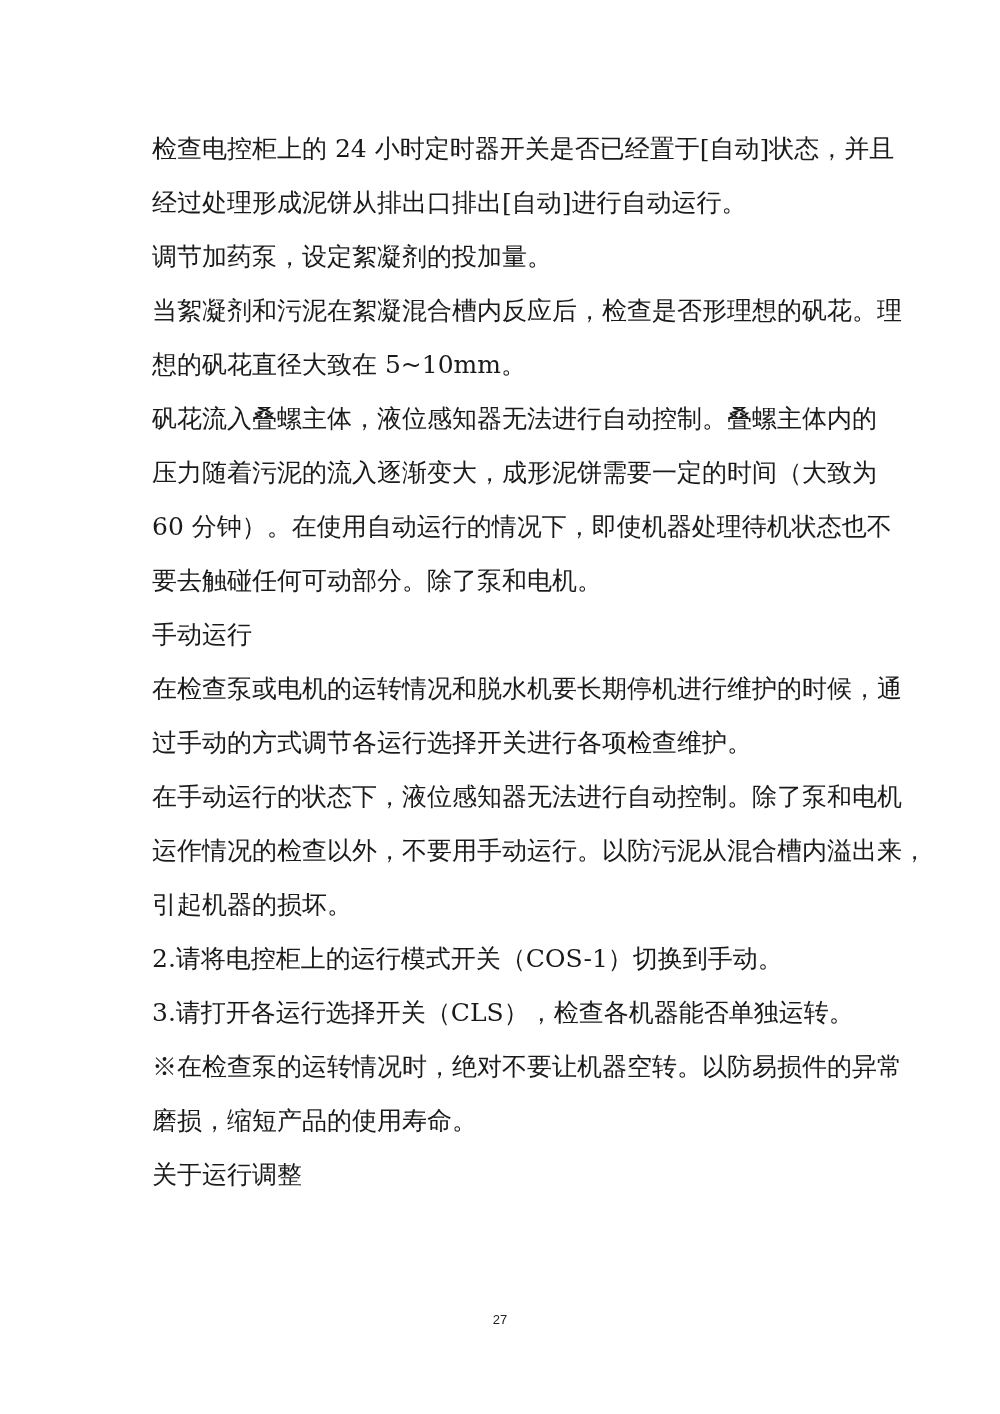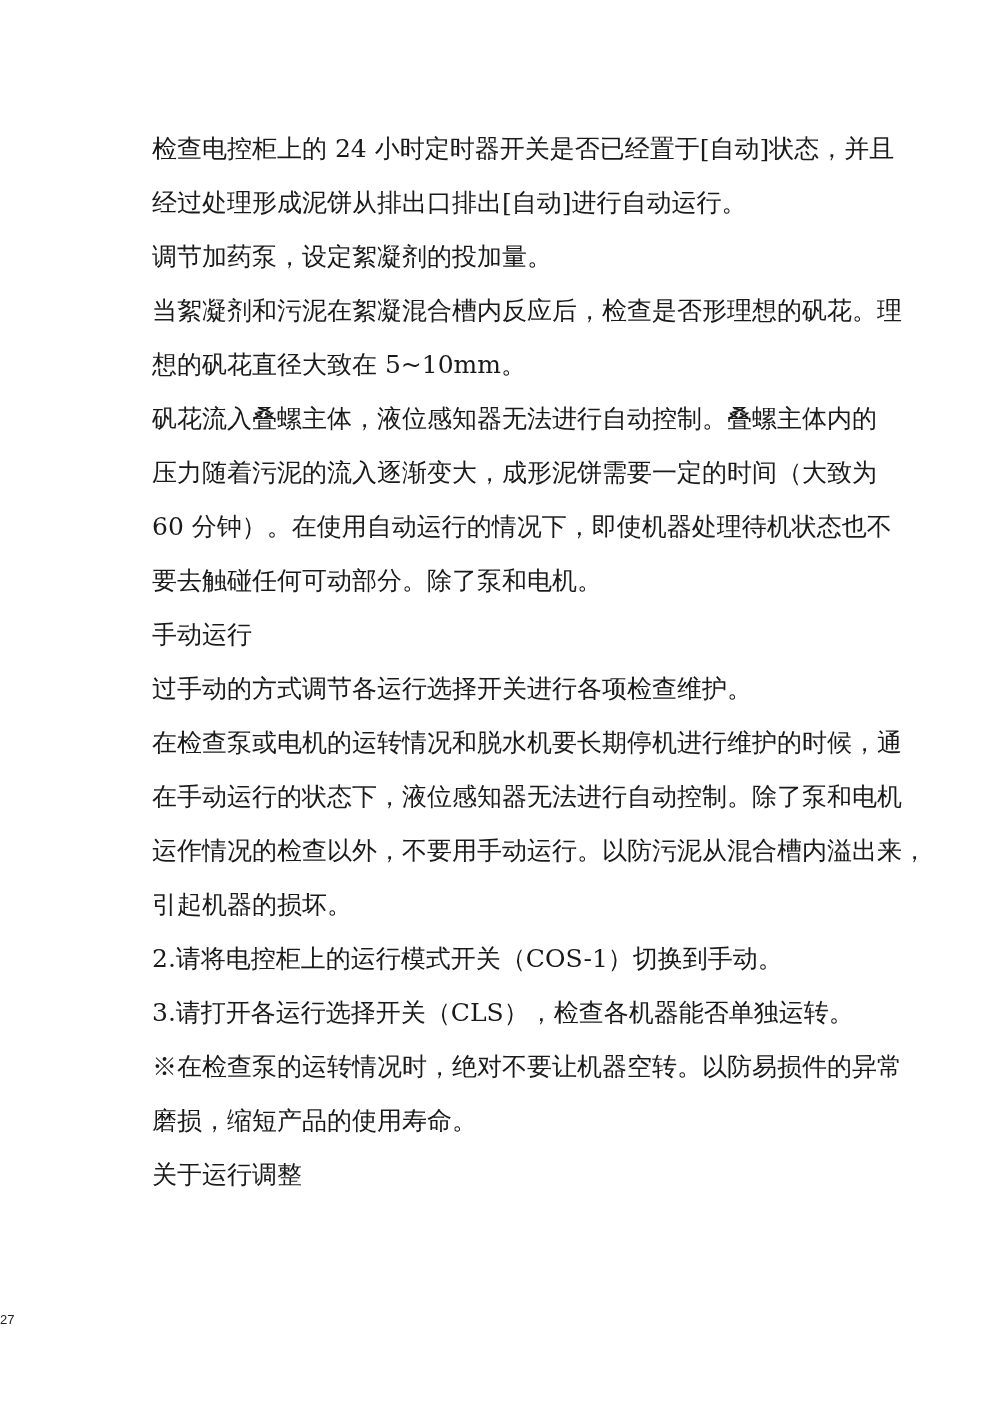--- a/index.html
+++ b/index.html
@@ -32,42 +32,42 @@
     .line.justify {
       text-align: justify;
       text-align-last: justify;
       width: 696px;
     }
     .page-number {
       position: absolute;
       left: 0;
       width: 1000px;
       top: 1312px;
-      text-align: left;
+      text-align: center;
       font-family: "Liberation Sans", "DejaVu Sans", sans-serif;
       font-size: 13px;
       color: #222;
     }
   </style>
 </head>
 <body>
 
 <div class="page">
   <span class="line justify">检查电控柜上的 24 小时定时器开关是否已经置于[自动]状态，并且</span>
   <span class="line">经过处理形成泥饼从排出口排出[自动]进行自动运行。</span>
   <span class="line">调节加药泵，设定絮凝剂的投加量。</span>
   <span class="line justify">当絮凝剂和污泥在絮凝混合槽内反应后，检查是否形理想的矾花。理</span>
   <span class="line">想的矾花直径大致在 5~10mm。</span>
   <span class="line justify">矾花流入叠螺主体，液位感知器无法进行自动控制。叠螺主体内的</span>
   <span class="line justify">压力随着污泥的流入逐渐变大，成形泥饼需要一定的时间（大致为</span>
   <span class="line justify">60 分钟）。在使用自动运行的情况下，即使机器处理待机状态也不</span>
   <span class="line">要去触碰任何可动部分。除了泵和电机。</span>
   <span class="line">手动运行</span>
+  <span class="line justify">在检查泵或电机的运转情况和脱水机要长期停机进行维护的时候，通</span>
   <span class="line">过手动的方式调节各运行选择开关进行各项检查维护。</span>
-  <span class="line justify">在检查泵或电机的运转情况和脱水机要长期停机进行维护的时候，通</span>
   <span class="line justify">在手动运行的状态下，液位感知器无法进行自动控制。除了泵和电机</span>
   <span class="line justify">运作情况的检查以外，不要用手动运行。以防污泥从混合槽内溢出来，</span>
   <span class="line">引起机器的损坏。</span>
   <span class="line">2.请将电控柜上的运行模式开关（COS-1）切换到手动。</span>
   <span class="line">3.请打开各运行选择开关（CLS），检查各机器能否单独运转。</span>
   <span class="line justify">※在检查泵的运转情况时，绝对不要让机器空转。以防易损件的异常</span>
   <span class="line">磨损，缩短产品的使用寿命。</span>
   <span class="line">关于运行调整</span>
 </div>
 

